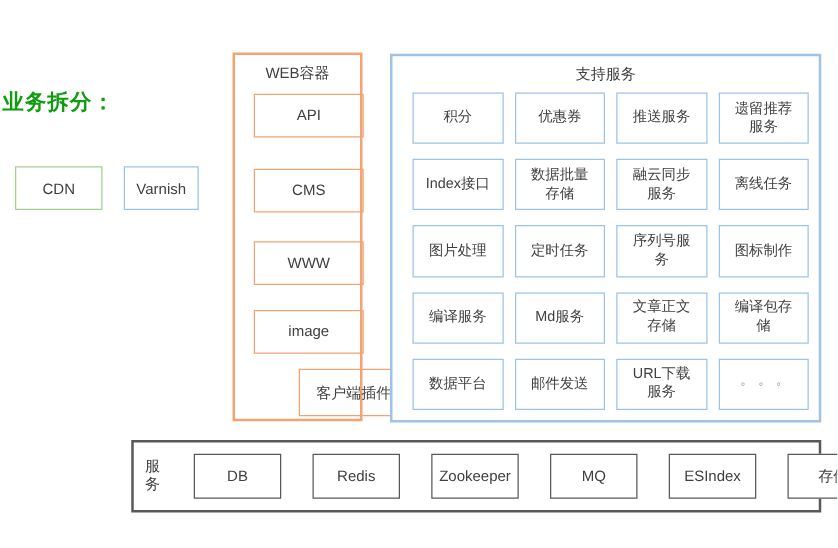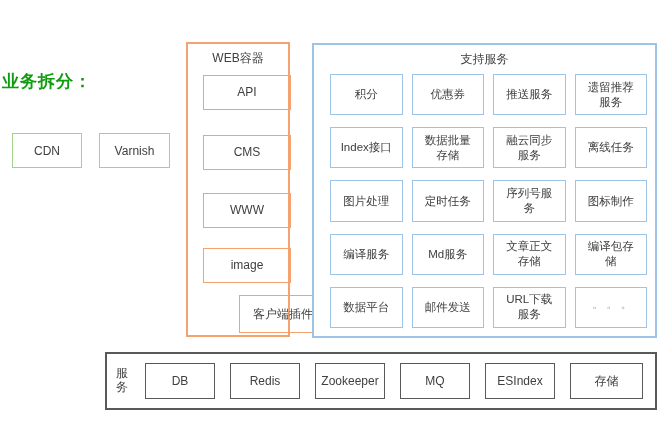--- a/index.html
+++ b/index.html
@@ -25,21 +25,21 @@
   .node {
     position: absolute;
     height: 35px;
     display: flex;
     align-items: center;
     justify-content: center;
     font-size: 12px;
     background: #ffffff;
   }
   .node-cdn     { left: 12px; top: 133px; width: 70px; border: 1.5px solid #a2d28b; }
-  .node-varnish { left: 99px; top: 133px; width: 71px; border: 1.5px solid #9dc3e6; }
+  .node-varnish { left: 99px; top: 133px; width: 60px; border: 1.5px solid #9dc3e6; }
 
   
   .web-group {
     position: absolute;
     left: 186px; top: 42px;
     width: 104px; height: 295px;
     border: 2px solid #f5a271;
     background: #ffffff;
   }
   .group-title {
@@ -101,21 +101,21 @@
 
   
   .infra-group {
     position: absolute;
     left: 105px; top: 352px;
     width: 552px; height: 58px;
     border: 2px solid #595959;
     background: #ffffff;
     display: flex;
     align-items: center;
-    gap: 15px;
+    gap: 25px;
     padding-left: 9px;
   }
   .infra-label {
     width: 14px;
     font-size: 12px;
     line-height: 1.15;
     color: #404040;
     flex: none;
     word-break: break-all;
   }

